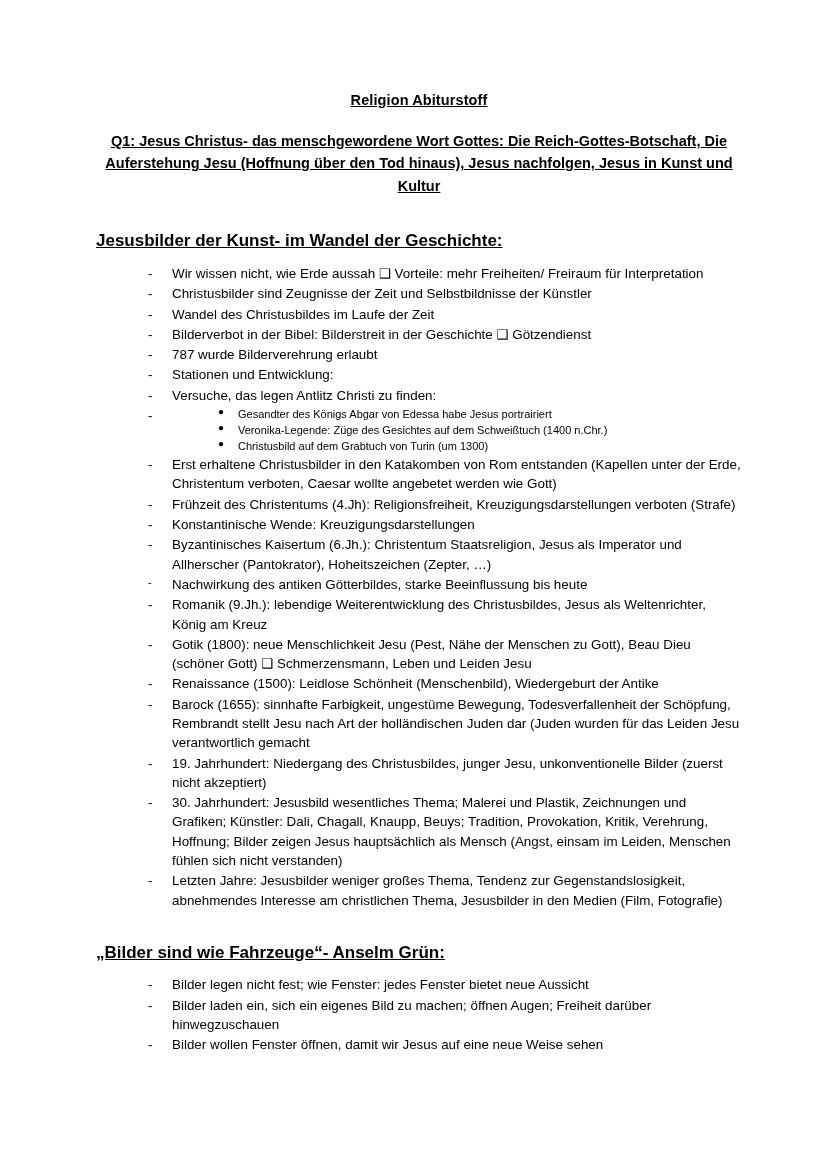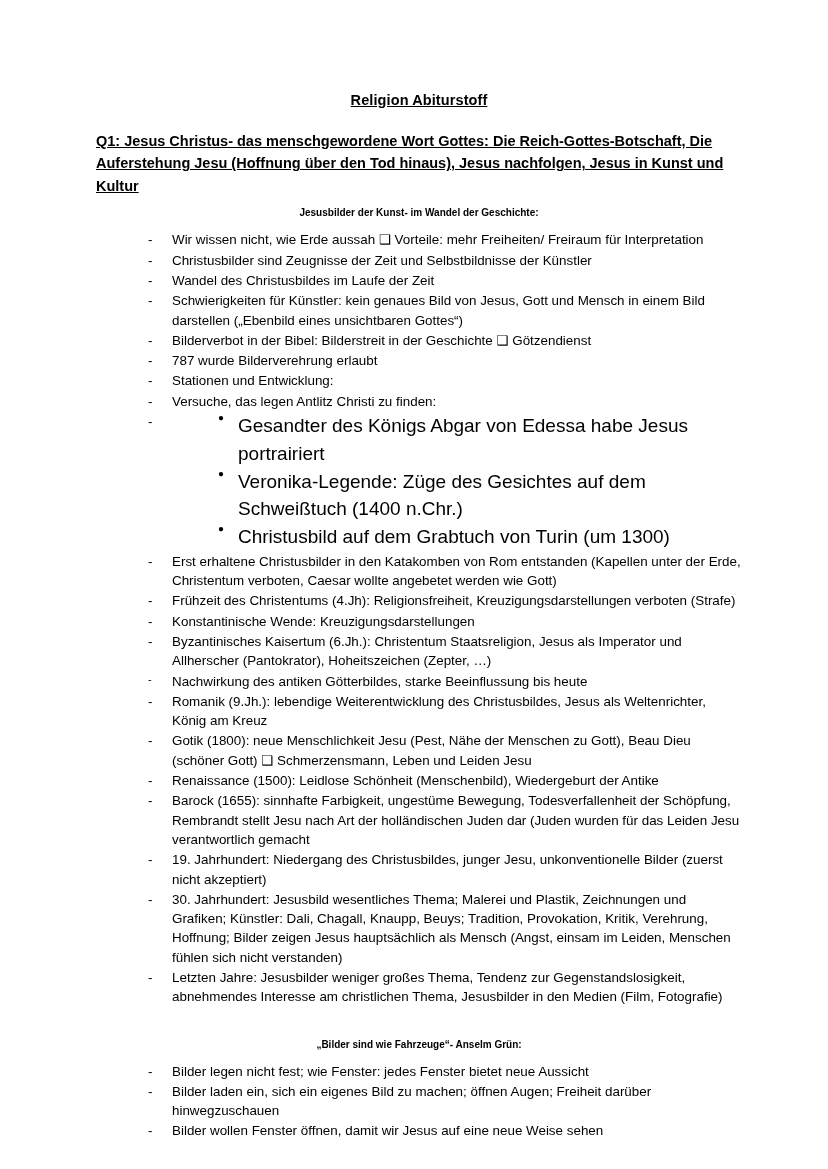--- a/index.html
+++ b/index.html
@@ -26,28 +26,28 @@
     font-size: 14.5px;
     text-decoration: underline;
     margin: 0 0 22px 0;
     letter-spacing: 0.1px;
   }
   .heading-q1 {
     font-size: 14.5px;
     font-weight: bold;
     text-decoration: underline;
     line-height: 1.55;
-    margin: 0 0 8px 0;
-    text-align: left;
+    margin: 0 0 31px 0;
+    text-align: center;
   }
   .section-heading {
-    font-size: 10px;
+    font-size: 17px;
+    text-decoration: underline;
     margin: 0 0 10px 0;
     line-height: 1.5;
-    text-align: center;
   }
   ul.dash-list {
     list-style: none;
     margin: 0 0 16px 0;
     padding: 0 0 0 52px;
   }
   ul.dash-list > li {
     position: relative;
     font-size: 13.4px;
     line-height: 1.44;
@@ -60,21 +60,21 @@
     left: 0;
     top: 0;
   }
   ul.bullet-list {
     list-style: none;
     margin: 0;
     padding: 0 0 0 46px;
   }
   ul.bullet-list > li {
     position: relative;
-    font-size: 19px;
+    font-size: 11px;
     line-height: 1.46;
     padding-left: 20px;
     margin: 0;
   }
   ul.bullet-list > li::before {
     content: "\25CF";
     position: absolute;
     left: 0;
     top: -1px;
     font-size: 10px;
@@ -101,21 +101,20 @@
   <h1 class="doc-title">Religion Abiturstoff</h1>
 
   <p class="heading-q1">Q1: Jesus Christus- das menschgewordene Wort Gottes: Die Reich-Gottes-Botschaft, Die Auferstehung Jesu (Hoffnung über den Tod hinaus), Jesus nachfolgen, Jesus in Kunst und Kultur</p>
 
   <h2 class="section-heading">Jesusbilder der Kunst- im Wandel der Geschichte:</h2>
 
   <ul class="dash-list">
     <li>Wir wissen nicht, wie Erde aussah ❑ Vorteile: mehr Freiheiten/ Freiraum für Interpretation</li>
     <li>Christusbilder sind Zeugnisse der Zeit und Selbstbildnisse der Künstler</li>
     <li>Wandel des Christusbildes im Laufe der Zeit</li>
-    <li>Schwierigkeiten für Künstler: kein genaues Bild von Jesus, Gott und Mensch in einem Bild darstellen („Ebenbild eines unsichtbaren Gottes“)</li>
     <li>Bilderverbot in der Bibel: Bilderstreit in der Geschichte ❑ Götzendienst</li>
     <li>787 wurde Bilderverehrung erlaubt</li>
     <li class="no-dash">Stationen und Entwicklung:</li>
     <li>Versuche, das legen Antlitz Christi zu finden:</li>
     <li class="no-dash">
       <ul class="bullet-list">
         <li>Gesandter des Königs Abgar von Edessa habe Jesus portrairiert</li>
         <li>Veronika-Legende: Züge des Gesichtes auf dem Schweißtuch (1400 n.Chr.)</li>
         <li>Christusbild auf dem Grabtuch von Turin (um 1300)</li>
       </ul>

